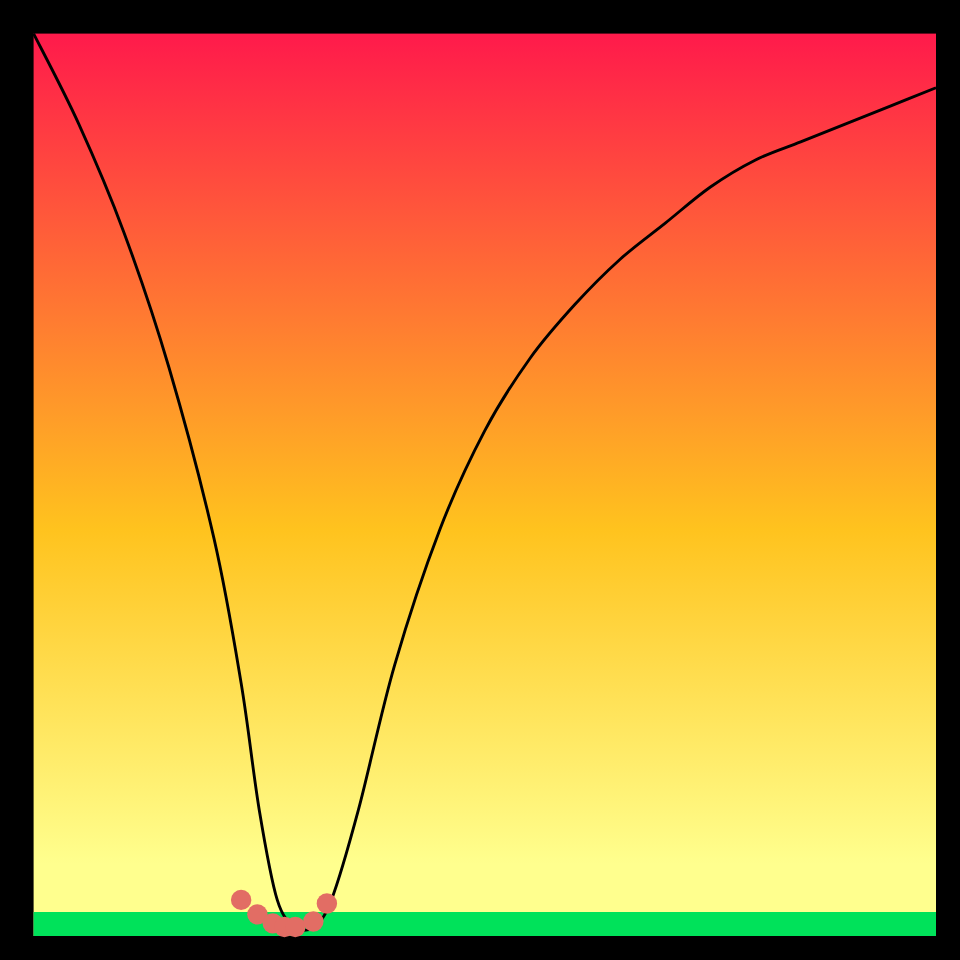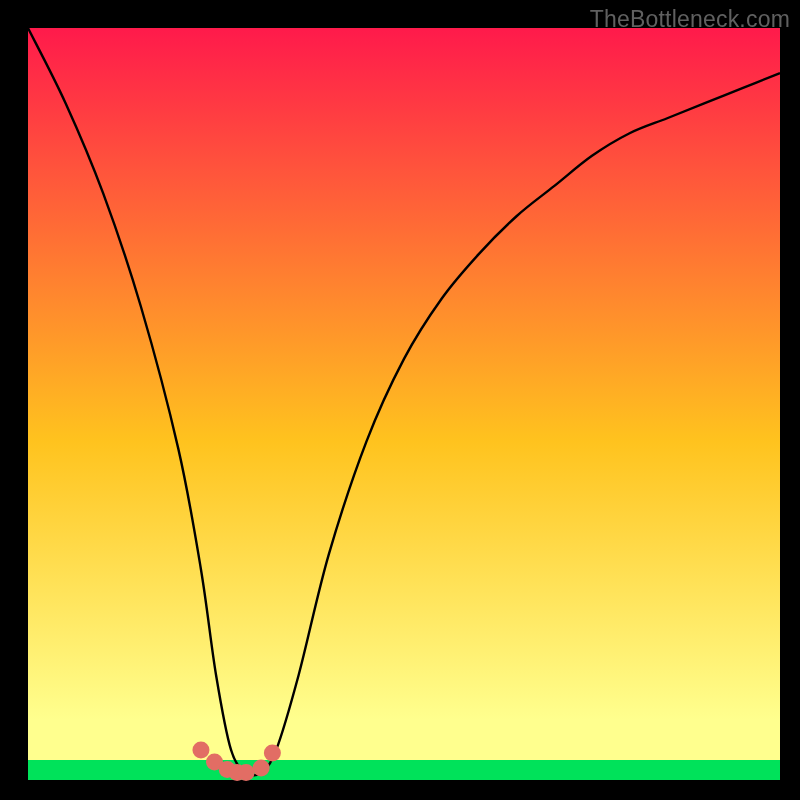--- a/index.html
+++ b/index.html
@@ -4,21 +4,20 @@
 <style>
 html,body{margin:0;padding:0;width:800px;height:800px;background:#000;overflow:hidden}
 #stage{position:relative;width:800px;height:800px}
 #watermark{position:absolute;top:6px;right:10px;font:23px Arial,Helvetica,sans-serif;color:#606060;letter-spacing:.2px;z-index:5}
 svg{position:absolute;left:0;top:0}
 </style>
 </head>
 <body>
 
 <div id="stage">
-  <div id="watermark">TheBottleneck.com</div>
 
   <svg id="plot" width="800" height="800">
     <defs>
       <linearGradient id="bg-grad" x1="0" y1="0" x2="0" y2="1">
         <stop id="g0" offset="0%" stop-color="#ff1a4b"></stop>
         <stop id="g1" offset="55%" stop-color="#ffc31e"></stop>
         <stop id="g2" offset="92%" stop-color="#ffff8e"></stop>
       </linearGradient>
     </defs>
     <rect id="plot-bg" fill="url(#bg-grad)" x="28" y="28" width="752" height="752"></rect>

